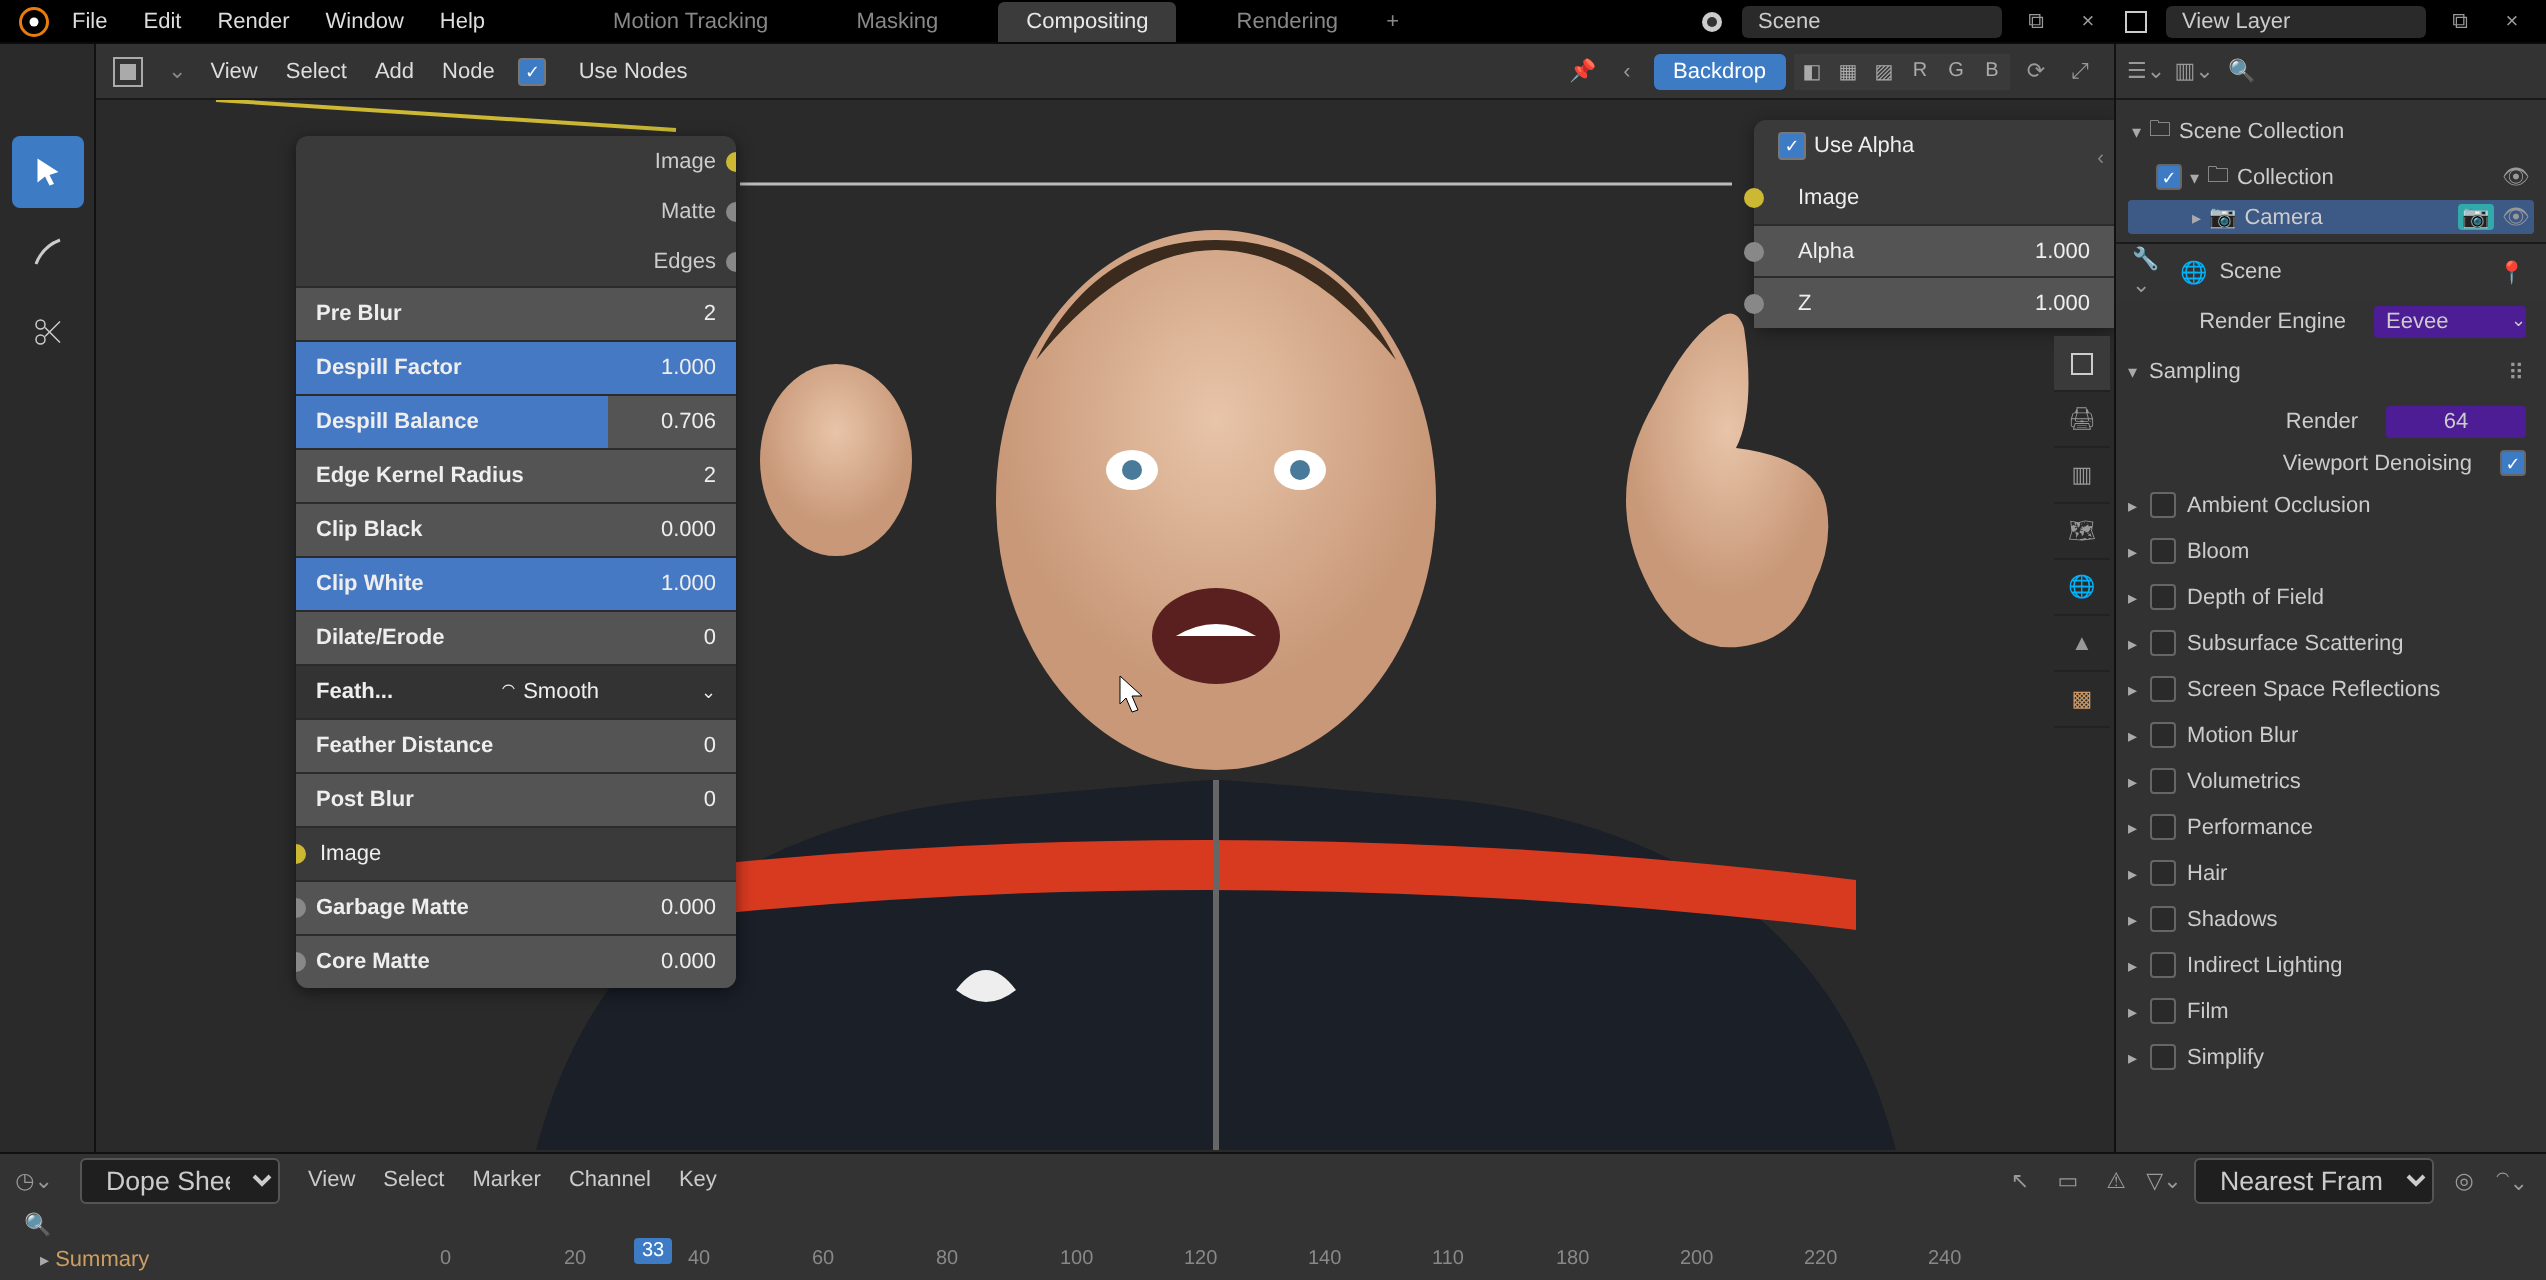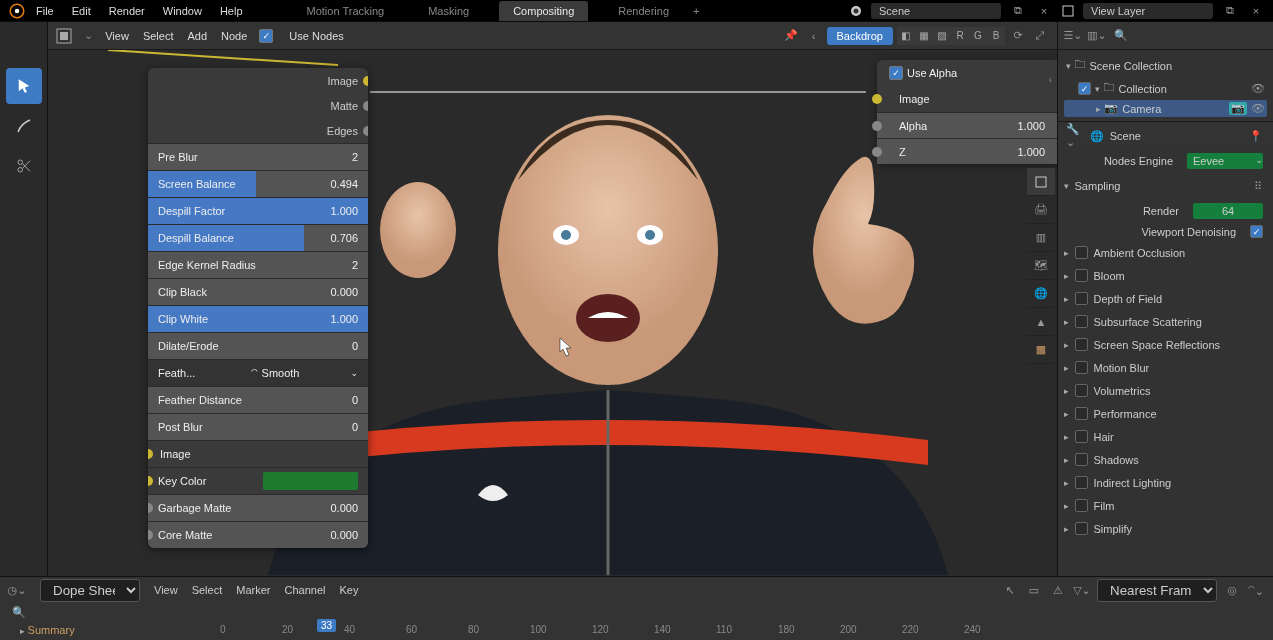--- a/index.html
+++ b/index.html
@@ -39,21 +39,21 @@
 .person-svg { width:100%; height:100%; }
 
 
 .keying-node { position:absolute; left:100px; top:18px; width:220px; background:#3a3a3a; border-radius:6px; box-shadow:0 2px 8px rgba(0,0,0,0.5); overflow:hidden; }
 .node-socket-row { display:flex; justify-content:flex-end; align-items:center; padding:4px 10px; height:25px; position:relative; }
 .sock-dot { position:absolute; width:10px; height:10px; border-radius:50%; top:8px; }
 .sock-dot.out { right:-5px; } .sock-dot.in { left:-5px; }
 .sock-yellow { background:#ccb833; } .sock-gray { background:#888; }
 
 .prop-row { display:flex; align-items:center; height:27px; padding:0 10px; border-top:1px solid #2b2b2b; background:#545454; color:#eee; position:relative; }
-.prop-row .pl { flex:1; text-align:left; }
+.prop-row .pl { flex:1; text-align:left;font-weight:bold; }
 .prop-row .pv { text-align:right; }
 .prop-row.slider { background:#545454; }
 .prop-row.filled::before { content:''; position:absolute; left:0; top:0; bottom:0; background:#4679c4; z-index:0; }
 .prop-row.filled .pl, .prop-row.filled .pv { z-index:1; position:relative; }
 .prop-row.sel-row { background:#333; }
 .keycolor-swatch { width:95px; height:18px; background:#1e7a2f; border-radius:2px; }
 
 
 .comp-node { position:absolute; right:0; top:10px; width:180px; background:#3a3a3a; border-radius:6px 0 0 6px; box-shadow:0 2px 8px rgba(0,0,0,0.4); }
 .comp-row { display:flex; align-items:center; height:26px; padding:0 12px; position:relative; color:#eee; }
@@ -67,21 +67,21 @@
 .out-row { display:flex; align-items:center; padding:2px 2px; gap:4px; }
 .tri { color:#aaa; font-size:9px; }
 .out-row.sel { background:#3d5a87; border-radius:2px; }
 .eye-icons { margin-left:auto; display:flex; gap:4px; color:#999; }
 
 .rp-section { border-top:1px solid #1a1a1a; }
 .rp-sec-head { height:28px; display:flex; align-items:center; padding:0 8px; gap:6px; background:#333; }
 .prop-line { display:flex; align-items:center; padding:3px 10px; gap:6px; }
 .prop-line.head { padding:5px 6px; }
 .prop-line .lb { flex:1; text-align:right; padding-right:8px; color:#ccc; }
-.prop-line .vl { width:70px; text-align:center; background:#15803d; border-radius:2px; padding:2px 0; }
+.prop-line .vl { width:70px; text-align:center; background:#4c1d95; border-radius:2px; padding:2px 0; }
 .chev { font-size:9px; color:#aaa; }
 .cbox { width:13px; height:13px; border:1px solid #666; border-radius:2px; display:inline-block; background:#2a2a2a; }
 .cbox.on { background:#3d7bc5; text-align:center; color:#fff; font-size:9px; line-height:12px; }
 
 .prop-tabs { position:absolute; right:218px; top:168px; width:28px; display:flex; flex-direction:column; background:#2a2a2a; border-radius:4px 0 0 4px; }
 .ptab { width:28px; height:28px; display:flex; align-items:center; justify-content:center; color:#999; cursor:pointer; border-bottom:1px solid #222; }
 .ptab.active { background:#3a3a3a; color:#e8e8e8; }
 .ptab.red { color:#d9534f; } .ptab.chk { color:#c96; }
 
 
@@ -244,25 +244,20 @@
         <div class="node-socket-row">
             <span>Edges</span>
             <span class="sock-dot out sock-gray"></span>
           </div>
         <div id="keyrows">
             <div class="prop-row slider">
               <span class="pl">Pre Blur</span>
               <span class="pv">2</span>
             </div>
             <div class="prop-row slider filled">
-              <span style="position: absolute; left: 0px; top: 0px; bottom: 0px; width: 49%; background: rgb(70, 121, 196);"></span>
-              <span class="pl">Screen Balance</span>
-              <span class="pv">0.494</span>
-            </div>
-            <div class="prop-row slider filled">
               <span style="position: absolute; left: 0px; top: 0px; bottom: 0px; width: 100%; background: rgb(70, 121, 196);"></span>
               <span class="pl">Despill Factor</span>
               <span class="pv">1.000</span>
             </div>
             <div class="prop-row slider filled">
               <span style="position: absolute; left: 0px; top: 0px; bottom: 0px; width: 71%; background: rgb(70, 121, 196);"></span>
               <span class="pl">Despill Balance</span>
               <span class="pv">0.706</span>
             </div>
             <div class="prop-row slider">
@@ -295,25 +290,20 @@
               <span class="pv">0</span>
             </div>
             <div class="prop-row slider">
               <span class="pl">Post Blur</span>
               <span class="pv">0</span>
             </div>
           </div>
         <div class="prop-row" style="background:#3a3a3a; justify-content:flex-start;">
             <span class="sock-dot in sock-yellow"></span>
             <span style="padding-left:2px;">Image</span>
-          </div>
-        <div class="prop-row" style="background:#3a3a3a; justify-content:space-between;">
-            <span class="sock-dot in sock-yellow"></span>
-            <span>Key Color</span>
-            <span class="keycolor-swatch"></span>
           </div>
         <div id="keyrowsB">
             <div class="prop-row slider">
               <span class="sock-dot in sock-gray"></span>
               <span class="pl">Garbage Matte</span>
               <span class="pv">0.000</span>
             </div>
             <div class="prop-row slider">
               <span class="sock-dot in sock-gray"></span>
               <span class="pl">Core Matte</span>
@@ -380,21 +370,21 @@
     </div>
 
     <div class="rp-section">
       <div class="rp-sec-head">
         <span class="icon-btn">🔧⌄</span>
         <span>🌐</span>
         <span style="flex:1">Scene</span>
         <span class="icon-btn">📍</span>
       </div>
       <div class="prop-line">
-        <span class="lb">Nodes Engine</span>
+        <span class="lb">Render Engine</span>
         <span class="vl" style="text-align:left; padding-left:6px; width:76px; display:flex; justify-content:space-between;">
             <span>Eevee</span>
             <span style="font-size:9px">⌄</span>
           </span>
       </div>
       <div class="prop-line head">
           <span class="chev">▾</span>
           <span>Sampling</span>
           <span style="margin-left:auto" class="icon-btn">⠿</span>
         </div>

